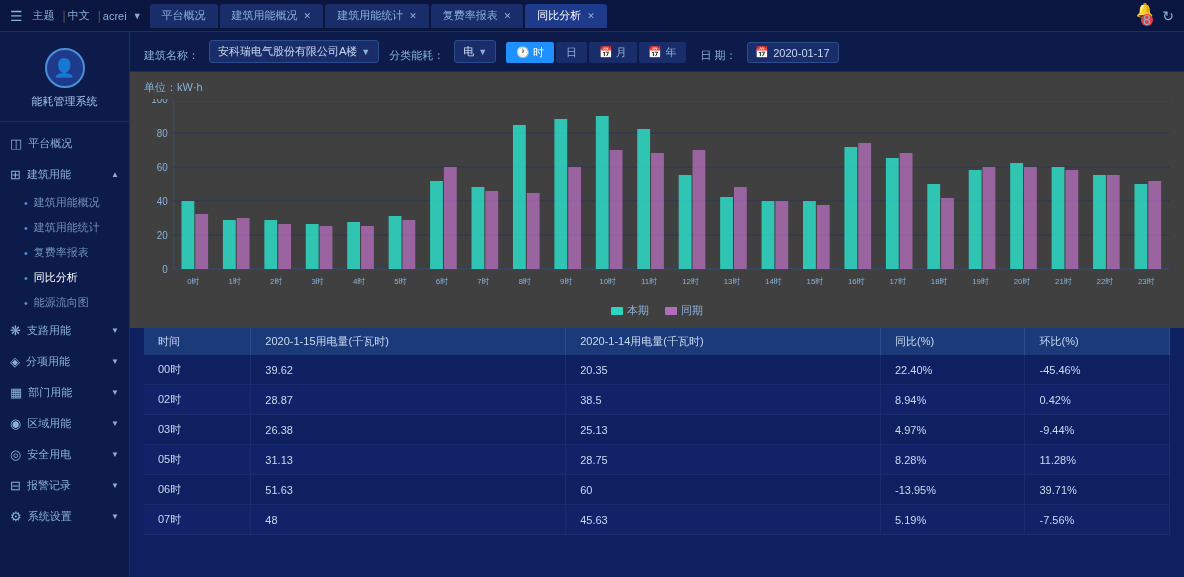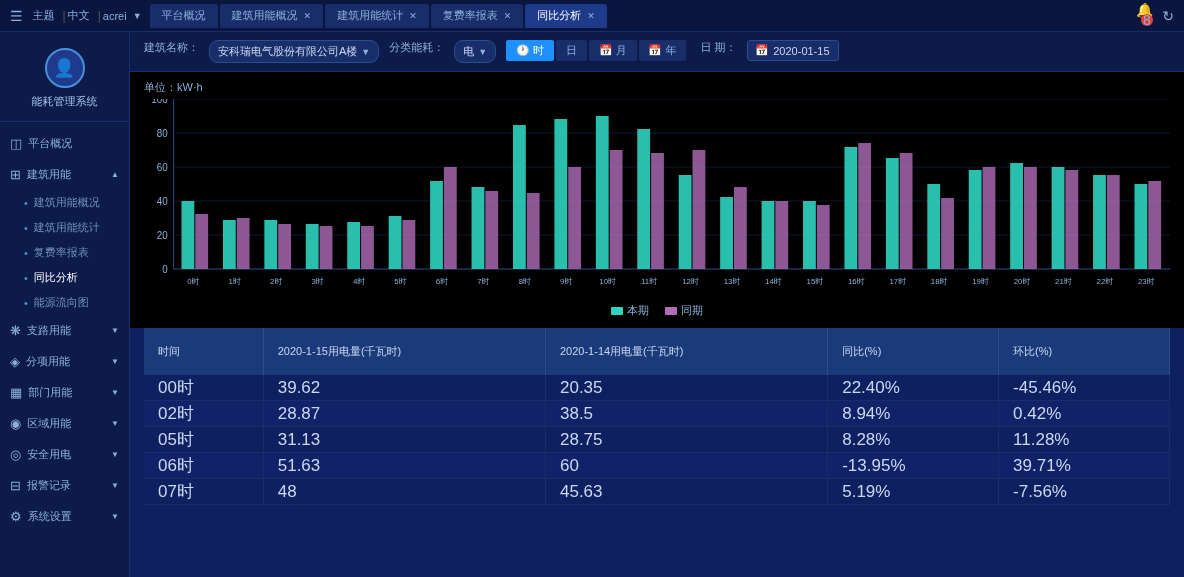--- a/index.html
+++ b/index.html
@@ -31,50 +31,50 @@
     .sidebar-sub { padding-left: 16px; }
     .sidebar-sub-item { display: flex; align-items: center; padding: 5px 10px 5px 8px; cursor: pointer; font-size: 11px; color: #7090b8; gap: 4px; }
     .sidebar-sub-item:before { content: '•'; color: #4a90d9; margin-right: 2px; }
     .sidebar-sub-item.active { color: #fff; }
     .sidebar-item .arrow { margin-left: auto; font-size: 8px; }
 
     
     .content-area { flex: 1; overflow: hidden; display: flex; flex-direction: column; background: #0f2060; }
 
     
-    .toolbar { background: #0d1b4b; padding: 8px 14px; display: flex; align-items: flex-start; gap: 10px; border-bottom: 1px solid #1a2d6b; }
+    .toolbar { background: #0d1b4b; padding: 8px 14px; display: flex; align-items: flex-end; gap: 10px; border-bottom: 1px solid #1a2d6b; }
     .toolbar-label { color: #8ab0d8; font-size: 11px; }
-    .toolbar-select { background: #1a2d6b; border: 1px solid #2a4d8b; color: #c8d8f0; padding: 3px 8px; border-radius: 9px; font-size: 11px; cursor: pointer; display: flex; align-items: center; gap: 4px; }
+    .toolbar-select { background: #1a2d6b; border: 1px solid #2a4d8b; color: #c8d8f0; padding: 3px 8px; border-radius: 3px; font-size: 11px; cursor: pointer; display: flex; align-items: center; gap: 4px; }
     .toolbar-select .arrow { color: #8ab0d8; font-size: 9px; }
     .time-btns { display: flex; gap: 2px; }
     .time-btn { background: #1a2d6b; border: none; color: #8ab0d8; padding: 3px 10px; font-size: 11px; cursor: pointer; border-radius: 2px; }
     .time-btn.active { background: #1e90ff; color: #fff; }
     .date-label { color: #8ab0d8; font-size: 11px; margin-left: 4px; }
     .date-value { background: #1a2d6b; border: 1px solid #2a4d8b; color: #c8d8f0; padding: 3px 8px; border-radius: 3px; font-size: 11px; display: flex; align-items: center; gap: 4px; }
 
     
-    .chart-section { background: #000000; padding: 8px 14px 4px; flex-shrink: 0; }
+    .chart-section { background: #404040; padding: 8px 14px 4px; flex-shrink: 0; }
     .unit-label { color: #8ab0d8; font-size: 11px; margin-bottom: 4px; }
     .chart-container { height: 200px; position: relative; }
     .chart-svg { width: 100%; height: 100%; }
 
     
     .chart-legend { display: flex; align-items: flex-start; gap: 16px; justify-content: center; padding: 4px 0 6px; }
     .legend-item { display: flex; align-items: center; gap: 4px; font-size: 11px; color: #8ab0d8; }
     .legend-color { width: 12px; height: 8px; border-radius: 1px; }
 
     
     .table-section { flex: 1; overflow-y: auto; padding: 0 14px 8px; }
     table { width: 100%; border-collapse: collapse; }
     thead tr { background: #1a3a7a; }
-    thead th { padding: 16px 14px; text-align: left; color: #c8d8f0; font-size: 11px; font-weight: normal; border-right: 1px solid #2a4d8b; }
+    thead th { padding: 6px 14px; text-align: left; color: #c8d8f0; font-size: 11px; font-weight: normal; border-right: 1px solid #2a4d8b; }
     tbody tr { border-bottom: 1px solid #1a2d6b; }
     tbody tr:nth-child(odd) { background: #0f2060; }
     tbody tr:nth-child(even) { background: #112268; }
-    tbody td { padding: 1px 14px; color: #c8d8f0; font-size: 17px; border-right: 1px solid #1a2d6b; }
+    tbody td { padding: 7px 14px; color: #c8d8f0; font-size: 11px; border-right: 1px solid #1a2d6b; }
   </style>
 </head>
 <body>
 
 <div class="top-nav">
   <span class="hamburger">☰</span>
   <span class="theme-btn">主题</span>
   <span style="color:#555;margin:0 2px;">|</span>
   <span class="theme-btn">中文</span>
   <span style="color:#555;margin:0 2px;">|</span>
@@ -212,21 +212,21 @@
         </button>
         <button class="time-btn">
           <span>📅</span>
           <span>年</span>
         </button>
       </div>
 
       <span class="date-label">日 期：</span>
       <div class="date-value">
         <span>📅</span>
-        <span>2020-01-15</span>
+        <span>2020-01-17</span>
       </div>
     </div>
 
     <div class="chart-section">
       <div class="unit-label">单位：kW·h</div>
       <div class="chart-container">
         <svg class="chart-svg" viewBox="0 0 1040 200" preserveAspectRatio="none">
 
           <line x1="30" y1="0" x2="30" y2="170" stroke="#2a4d8b" stroke-width="1"></line>
 
@@ -372,20 +372,27 @@
       <td>-45.46%</td>
     </tr>
             <tr>
       <td>02时</td>
       <td>28.87</td>
       <td>38.5</td>
       <td>8.94%</td>
       <td>0.42%</td>
     </tr>
             <tr>
+      <td>03时</td>
+      <td>26.38</td>
+      <td>25.13</td>
+      <td>4.97%</td>
+      <td>-9.44%</td>
+    </tr>
+            <tr>
       <td>05时</td>
       <td>31.13</td>
       <td>28.75</td>
       <td>8.28%</td>
       <td>11.28%</td>
     </tr>
             <tr>
       <td>06时</td>
       <td>51.63</td>
       <td>60</td>

